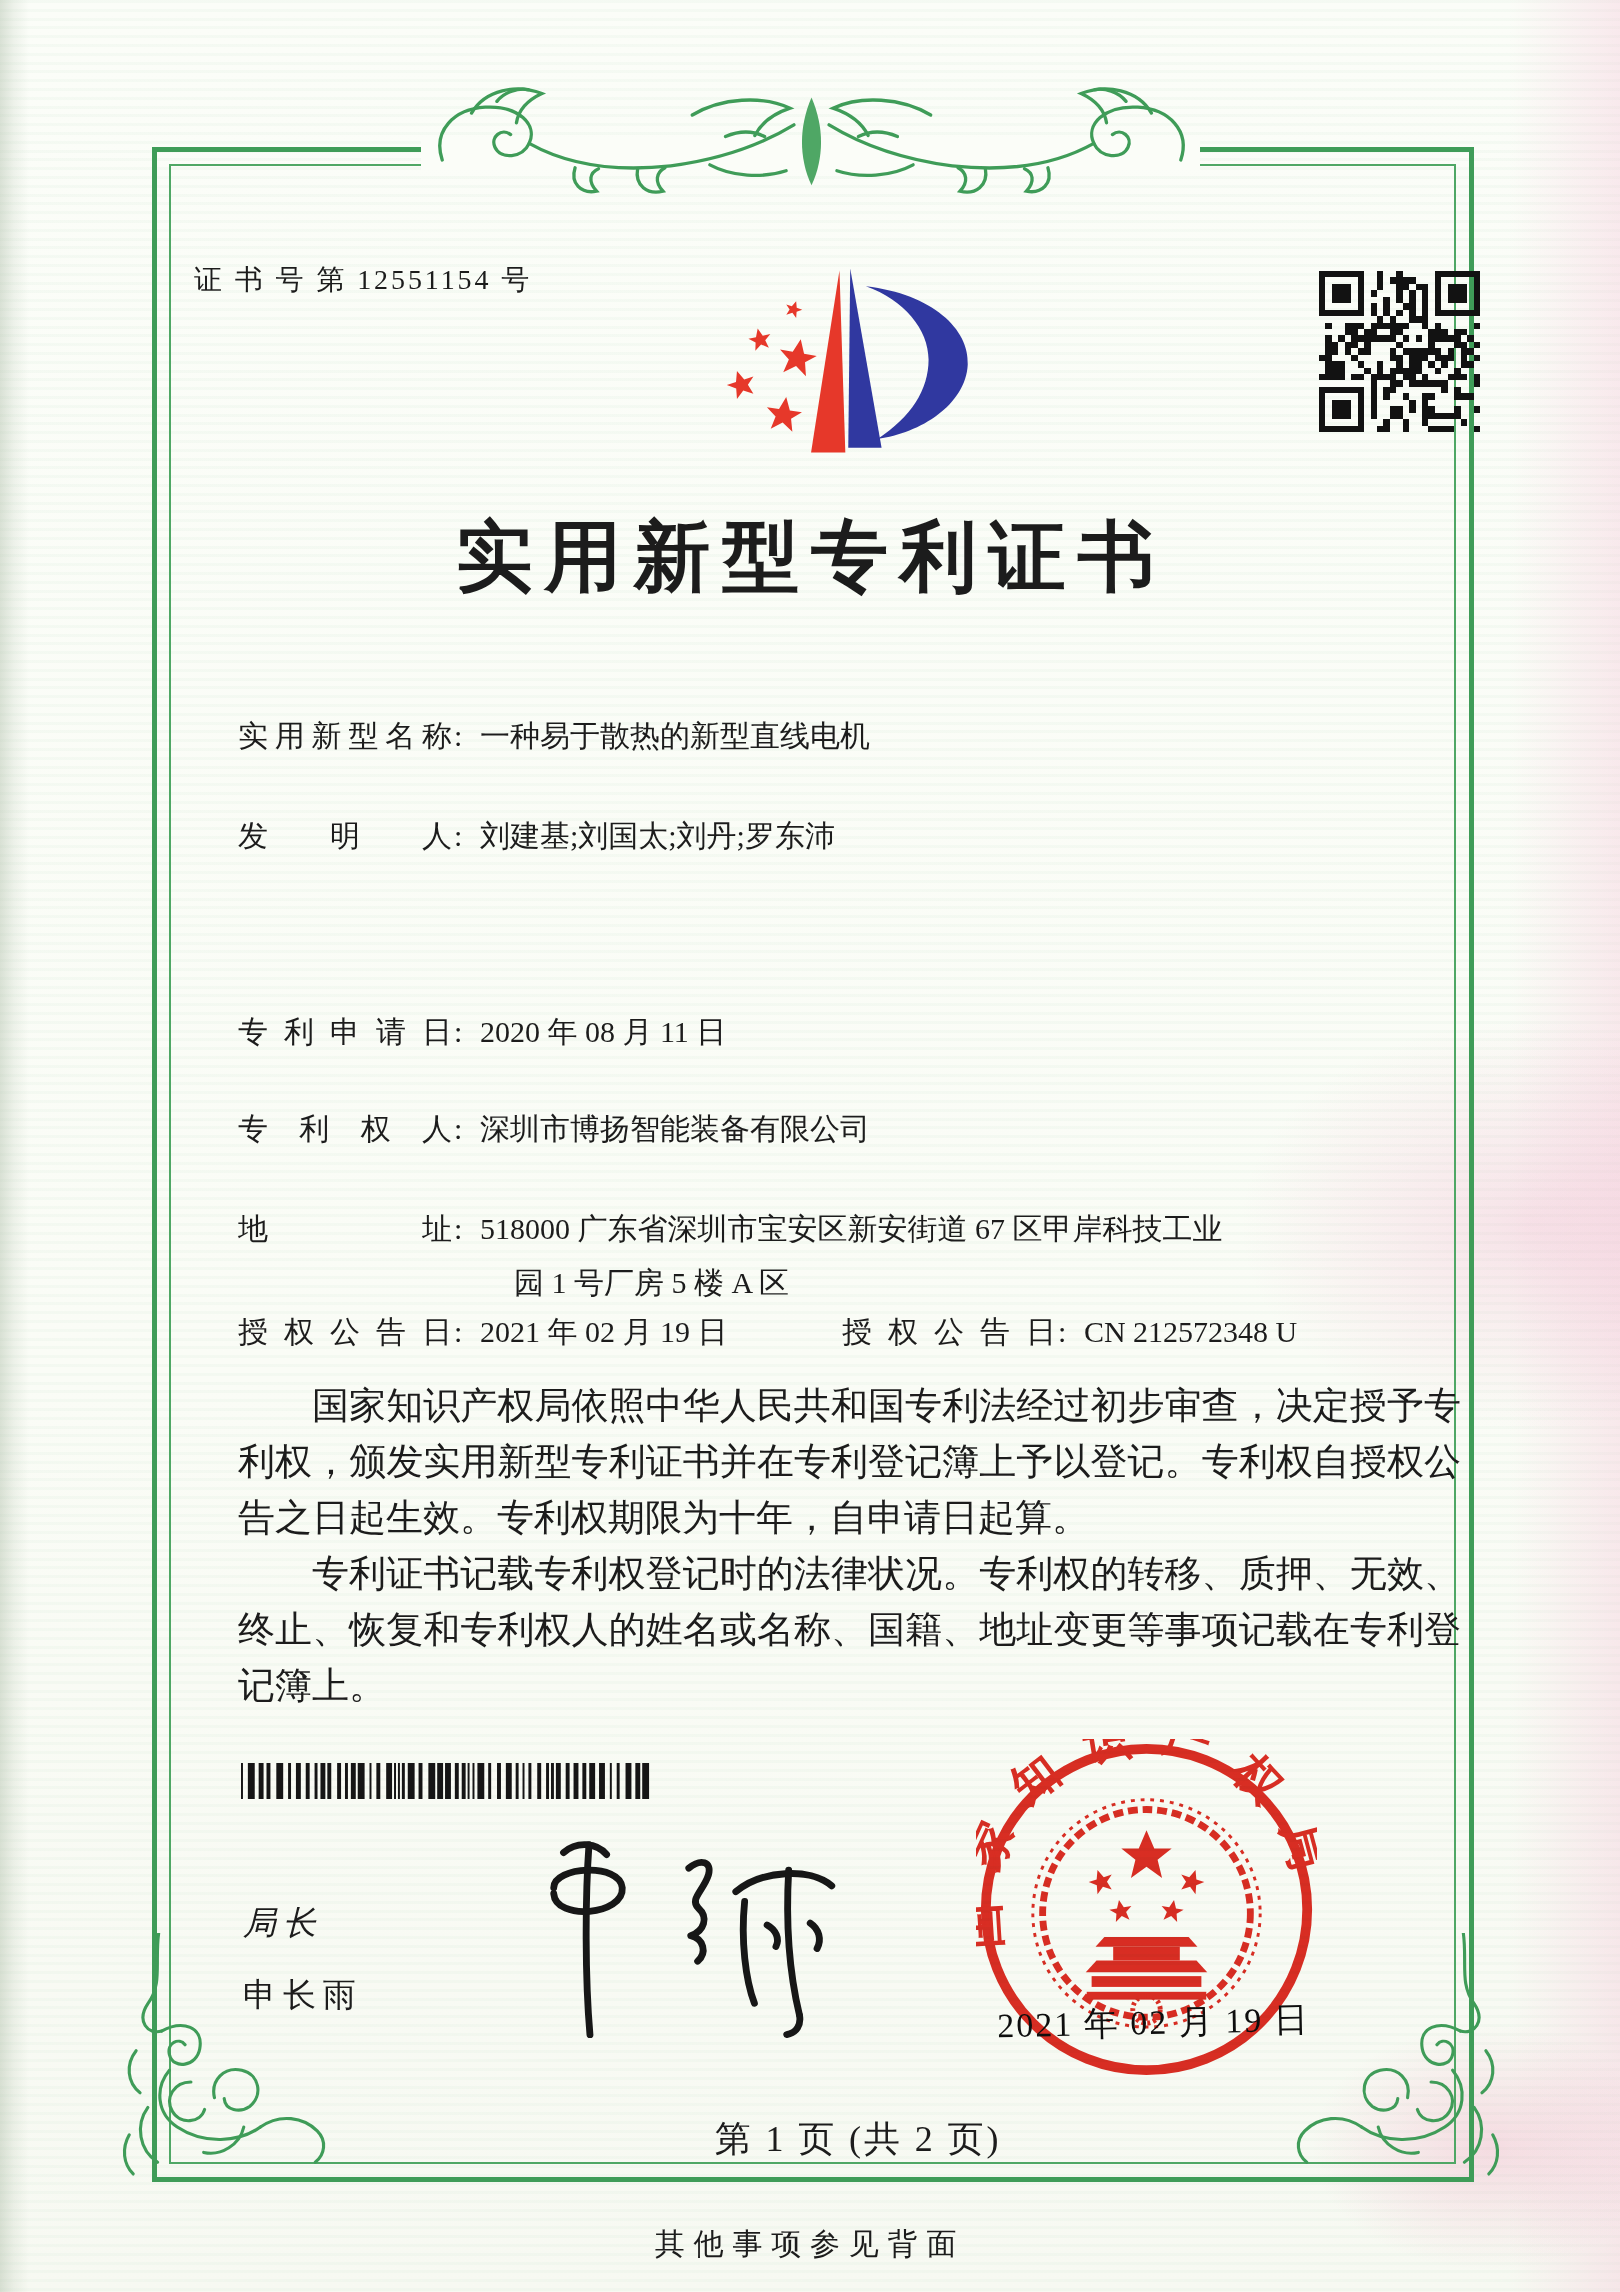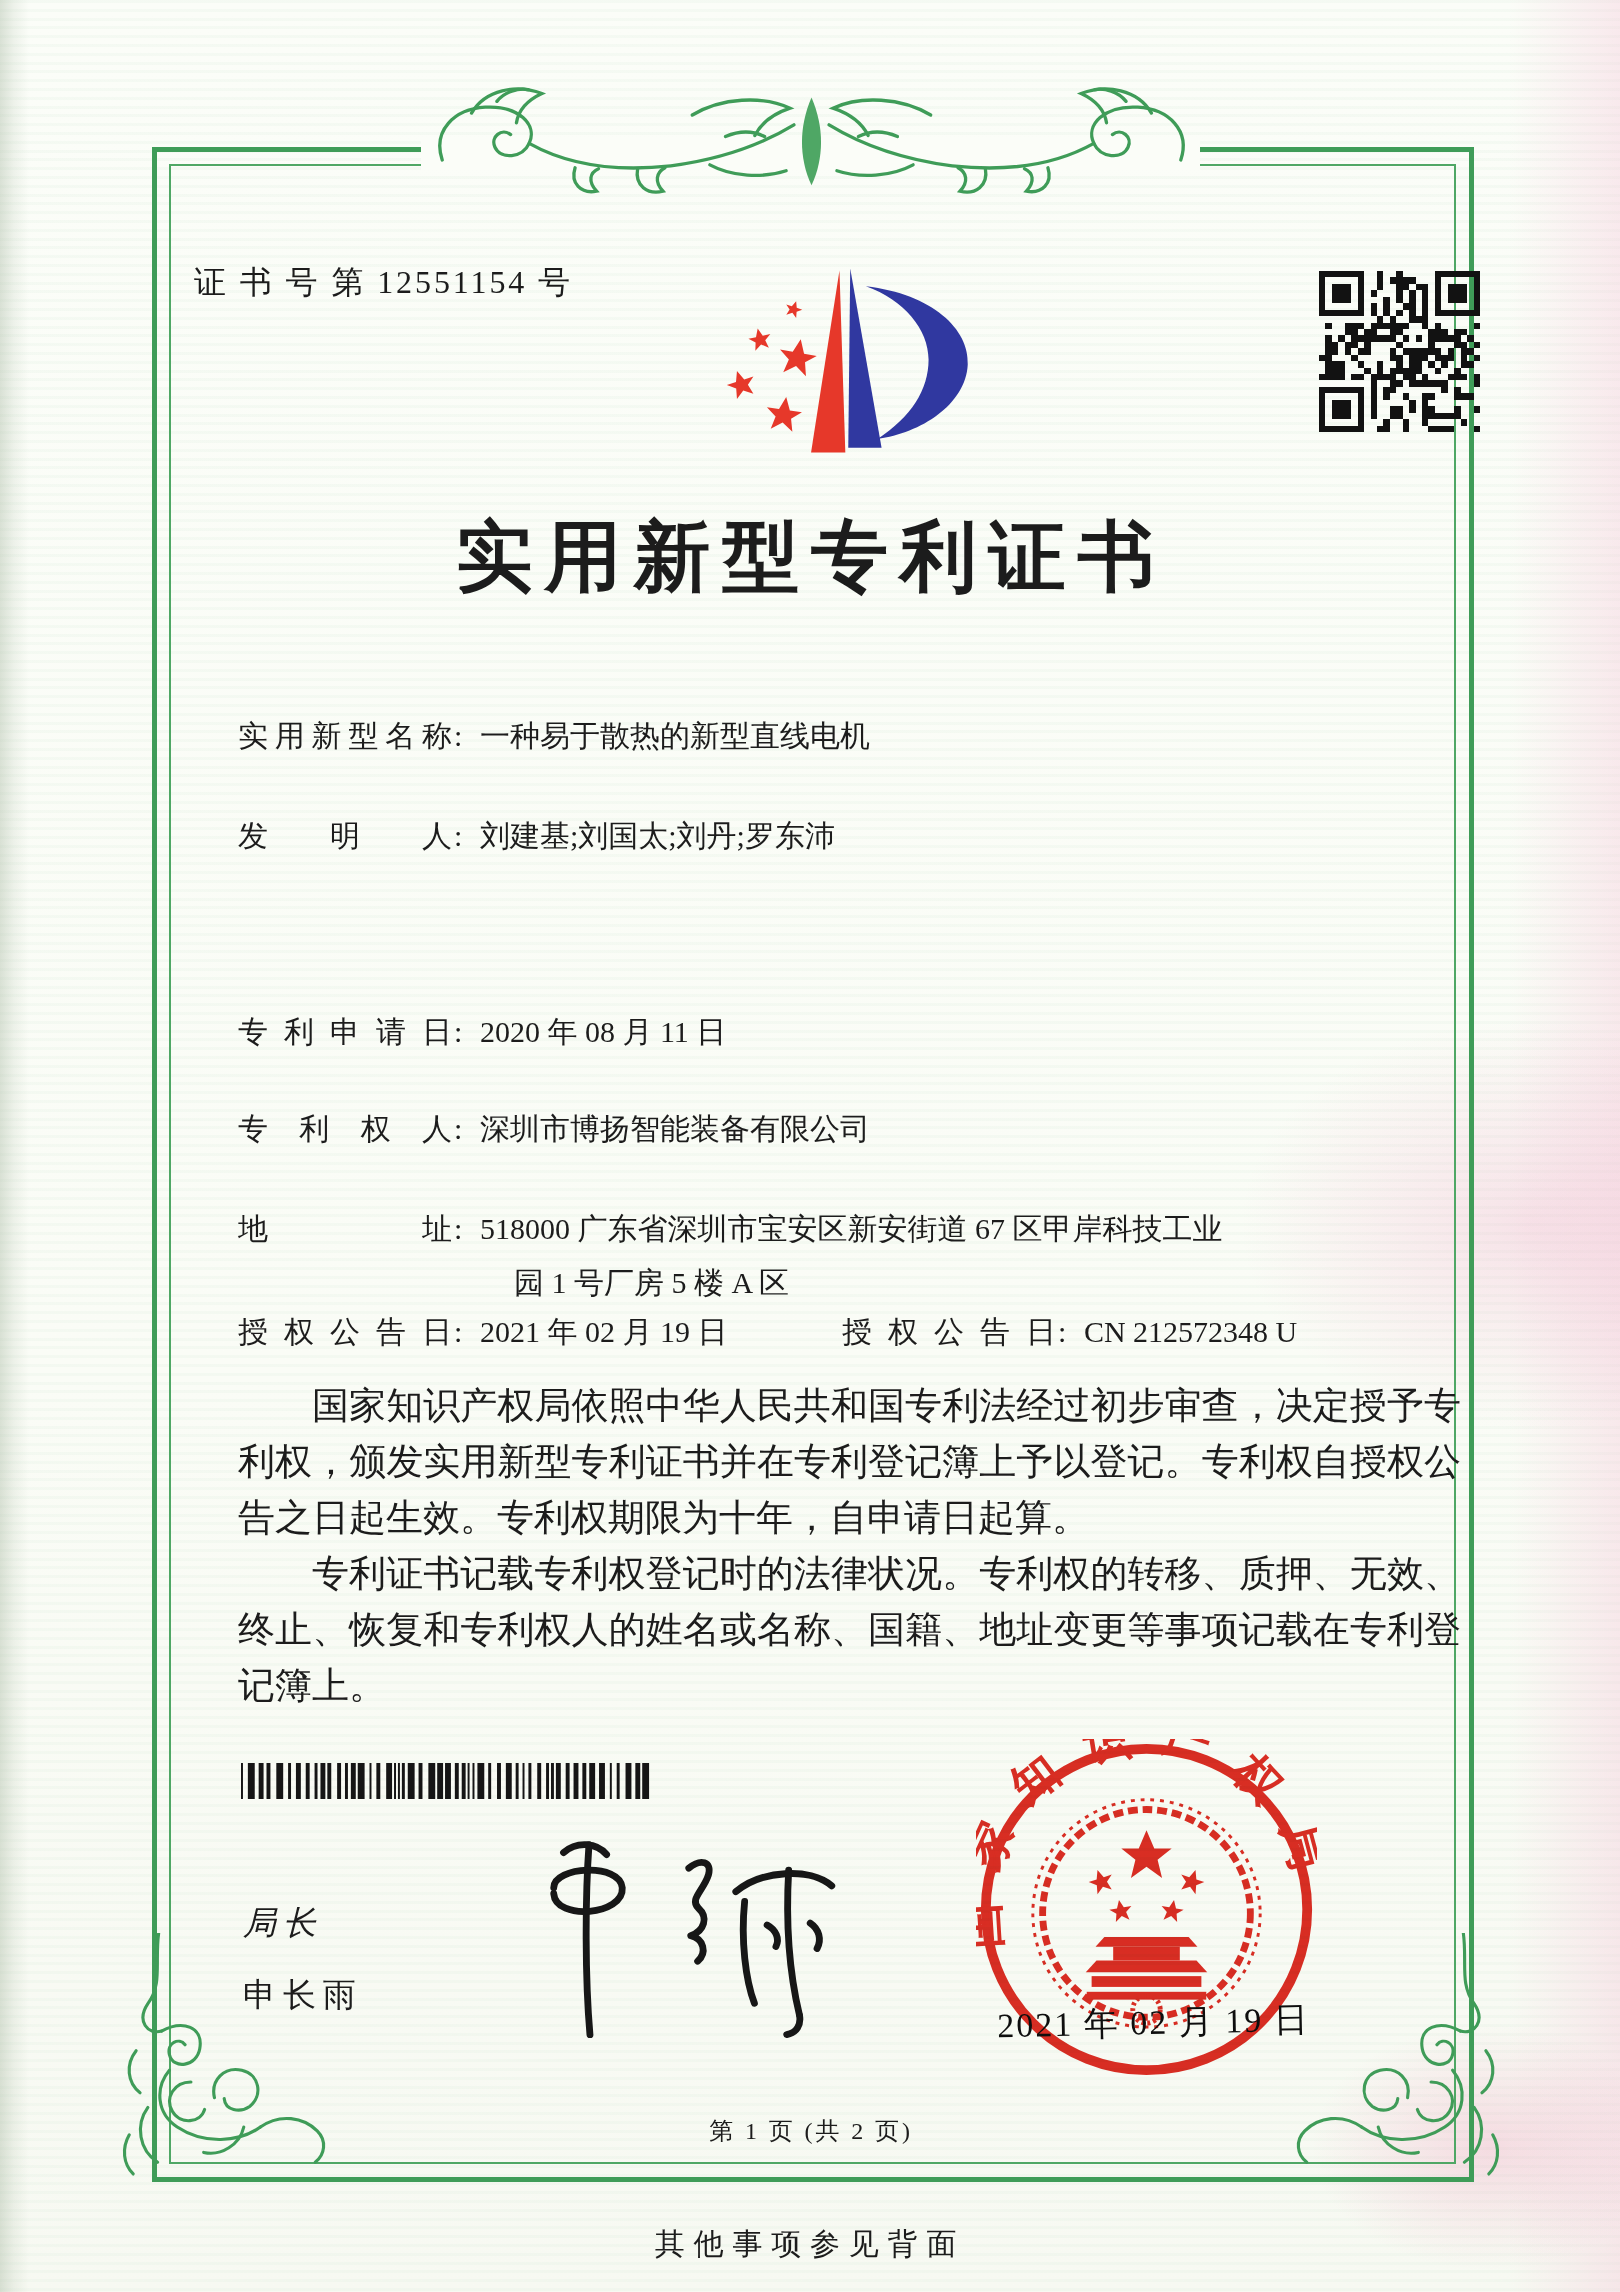--- a/index.html
+++ b/index.html
@@ -16,21 +16,21 @@
   }
   
   .border-outer{position:absolute;left:152px;top:147px;width:1312px;height:2025px;border:5.9px solid #3f9c58;}
   .border-inner{position:absolute;left:169px;top:164px;width:1283px;height:1996px;border:2px solid #4fa765;}
   .orn-mask{position:absolute;left:421px;top:137px;width:779px;height:33px;background:#fbfdf8;}
   .orn-top{position:absolute;left:380px;top:74px;width:863px;height:127px;}
   .orn-corner{position:absolute;width:230px;height:250px;}
   .orn-corner.left{left:96px;top:1933px;}
   .orn-corner.right{left:1296px;top:1933px;transform:scaleX(-1);}
   
-  .cert-no{position:absolute;left:194px;top:261px;font-size:32px;letter-spacing:2.9px;}
+  .cert-no{position:absolute;left:194px;top:261px;font-size:28px;letter-spacing:2.9px;}
   .logo{position:absolute;left:709px;top:245px;width:304px;height:237px;}
   .qr{position:absolute;left:1319px;top:271px;width:161px;height:161px;}
   .doc-title{position:absolute;left:152px;width:1318px;top:506px;text-align:center;
     font-size:77px;font-weight:bold;letter-spacing:11.8px;}
   
   .field-row{position:absolute;left:238px;font-size:30px;white-space:nowrap;}
   .f-label{display:inline-block;width:214px;text-align:justify;text-align-last:justify;}
   .f-colon{display:inline-block;margin:0 17.6px 0 2px;}
   .r1{top:716px}.r2{top:816px}.r3{top:914px}.r4{top:1012px}.r5{top:1109px}
   .r6{top:1209px}.r6b{top:1263px;left:514px}.r7{top:1312px}
@@ -40,21 +40,21 @@
     line-height:56px;text-align:justify;}
   .paras p{margin:0;text-indent:2em;}
   
   .barcode{position:absolute;left:241px;top:1763px;width:412px;height:36px;}
   .signer-title{position:absolute;left:243px;top:1901px;font-size:33px;letter-spacing:6.9px;font-style:italic;}
   .signer-name{position:absolute;left:243px;top:1973px;font-size:33px;letter-spacing:6.9px;}
   .signature{position:absolute;left:495px;top:1831px;width:372px;height:235px;}
   .seal{position:absolute;left:976px;top:1739px;width:341px;height:341px;mix-blend-mode:multiply;opacity:.95;}
   .seal-date{position:absolute;left:982px;top:2000px;width:343px;text-align:center;
     font-size:34px;color:#0e0e0e;letter-spacing:2px;transform:rotate(-1.2deg);white-space:nowrap;}
-  .page-num{position:absolute;left:152px;width:1318px;top:2115px;text-align:center;font-size:24px;letter-spacing:2.9px;}
+  .page-num{position:absolute;left:152px;width:1318px;top:2115px;text-align:center;font-size:36px;letter-spacing:2.9px;padding-left:47px;}
   .back-note{position:absolute;left:0;width:1620px;top:2207px;text-align:center;font-size:30px;letter-spacing:8.8px;margin-top:17px;}
 </style>
 </head>
 <body>
 
 <div class="page">
 
   <div class="border-outer"></div>
   <div class="border-inner"></div>
   <div class="orn-mask"></div>

